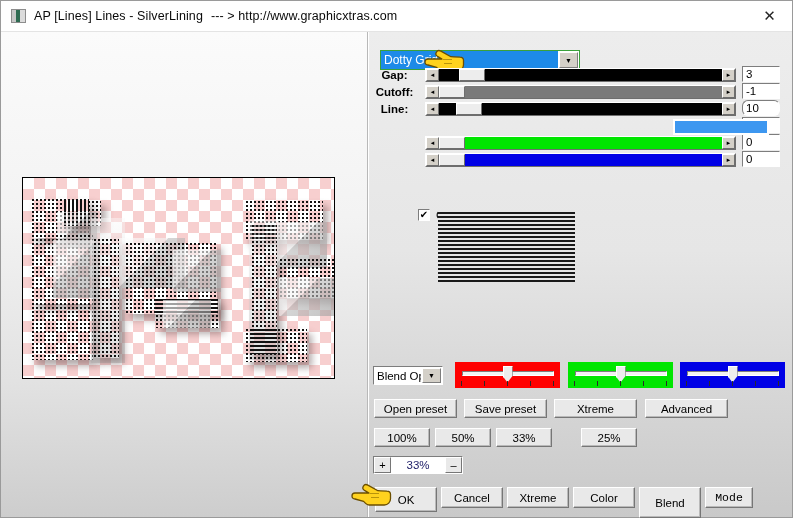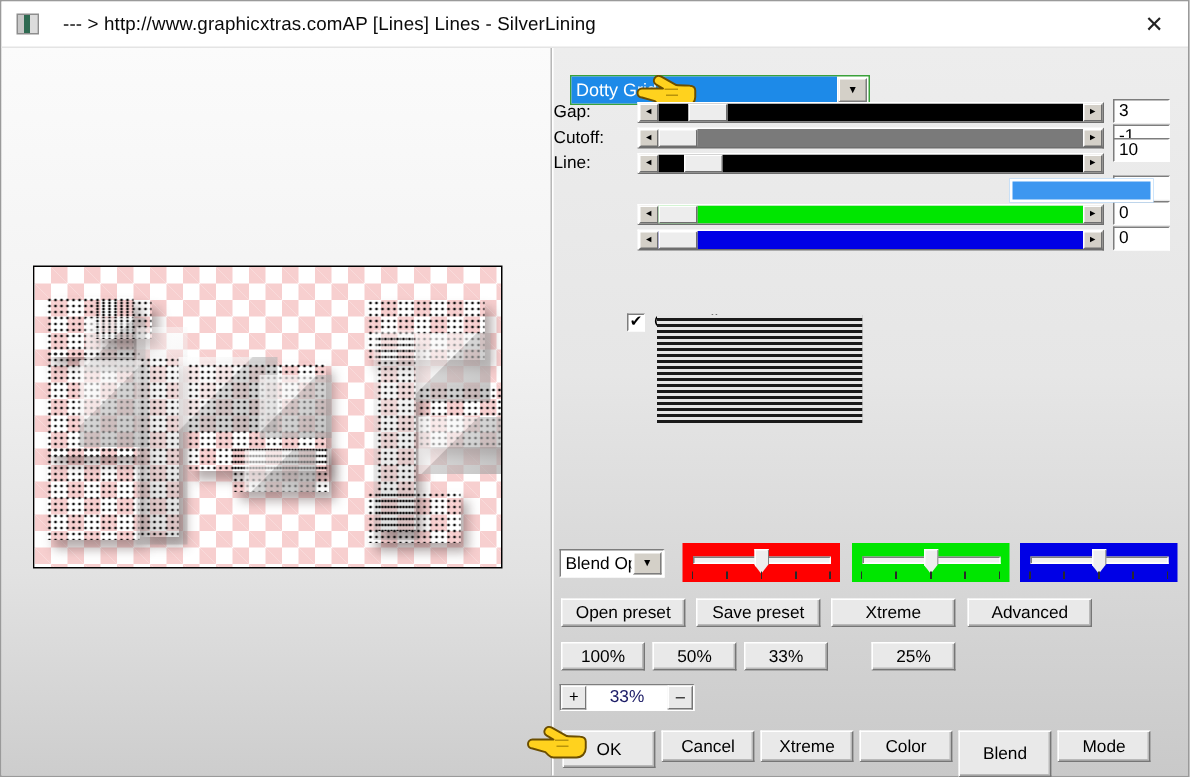--- a/index.html
+++ b/index.html
@@ -101,22 +101,22 @@
     background:#d4d0c8;
     border:1px solid;border-color:#fff #7d7d7d #7d7d7d #fff;
     display:flex;align-items:center;justify-content:center;
     font-size:7px;color:#000;box-sizing:border-box;
   }
   
   .srow{
     position:absolute;left:0;height:15px;display:flex;align-items:center;
   }
   .slabel{
-    width:56px;text-align:left;font-size:11.5px;color:#000;
-    padding-right:5px;box-sizing:border-box;white-space:nowrap;
+    width:56px;text-align:center;font-size:11.5px;color:#000;
+    padding-right:5px;box-sizing:border-box;white-space:nowrap;font-weight:bold;
   }
   .scroll{
     width:311px;height:14px;display:flex;box-sizing:border-box;
     border:1px solid;border-color:#fff #6e6e6e #6e6e6e #fff;
     background:#e9e9e9;
   }
   .sb-btn{
     width:13px;flex:0 0 13px;background:#d4d0c8;
     border:1px solid;border-color:#fff #6e6e6e #6e6e6e #fff;
     display:flex;align-items:center;justify-content:center;
@@ -236,22 +236,22 @@
   .hand{position:absolute;width:44px;height:30px;pointer-events:none;}
   .hand svg{width:100%;height:100%;display:block;}
 </style>
 </head>
 <body>
 
 <div class="window">
 
   <div class="titlebar">
     <div class="app-icon"></div>
+    <span class="title-text">AP [Lines]  Lines - SilverLining</span>
     <span class="title-text title-url">--- &gt; http://www.graphicxtras.com</span>
-    <span class="title-text">AP [Lines]  Lines - SilverLining</span>
     <div class="close-btn">✕</div>
   </div>
 
   <div class="body-area">
 
     <div class="left-pane">
       <div class="canvas-wrap">
         <div class="checker"></div>
 
         <div class="dots" style="left:8px;top:20px;width:58px;height:40px;"></div>
@@ -322,21 +322,21 @@
         <span class="slabel">Line:</span>
         <div class="scroll">
           <div class="sb-btn">◄</div>
           <div class="sb-track">
             <div class="sb-fill" style="width:100%;background:#000000;"></div>
             <div class="sb-thumb" style="left:6%;"></div>
           </div>
           <div class="sb-btn">►</div>
         </div>
       </div>
-      <div class="svalbox" style="left:373px;top:60px;">10</div>
+      <div class="svalbox" style="left:373px;top:68px;border-radius:6px;">10</div>
 
       <div class="svalbox" style="left:373px;top:85px;">0</div>
 
       <div class="srow" style="top:103px;">
         <span class="slabel"></span>
         <div class="scroll">
           <div class="sb-btn">◄</div>
           <div class="sb-track">
             <div class="sb-fill" style="width:100%;background:#00e600;"></div>
             <div class="sb-thumb" style="left:0%;"></div>
@@ -411,21 +411,21 @@
         <div class="zb-btn">–</div>
       </div>
 
       <div class="swatch" style="background: rgb(61, 151, 240);"></div>
 
       <div class="btn" style="left:6px;top:455px;width:62px;height:25px;">OK</div>
       <div class="btn" style="left:72px;top:455px;width:62px;height:21px;">Cancel</div>
       <div class="btn" style="left:138px;top:455px;width:62px;height:21px;">Xtreme</div>
       <div class="btn" style="left:204px;top:455px;width:62px;height:21px;">Color</div>
       <div class="btn" style="left:270px;top:455px;width:62px;height:31px;">Blend</div>
-      <div class="btn" style="left:336px;top:455px;width:62px;height:21px;">Mode</div>
+      <div class="btn" style="left:336px;top:455px;width:48px;height:21px;font-family:Liberation Mono, monospace;">Mode</div>
 
       <div class="hand" style="left:-18px;top:450px;">
         <svg viewBox="0 0 44 30">
           <path d="M4 17c-2 0-3-1.4-3-3s1.2-3 3-3h14l-4.5-2.6c-1.6-1-2-2.8-1.1-4.3.9-1.5 2.9-1.9 4.5-1l10 5.6c1.3.2 9 .4 9 .4 2.2 0 3.6 1.4 3.6 3.2v4.4c0 3.5-2.6 6.3-6.2 6.3H18c-1.6 0-2.6-.8-3.4-1.6l-2-2z" fill="#ffd21e" stroke="#6b4e00" stroke-width="1.3" stroke-linejoin="round"></path>
           <path d="M19 11.5h9M20 15.5h8" stroke="#8a6a00" stroke-width="1" opacity=".6"></path>
         </svg>
       </div>
 
     </div>
   </div>

